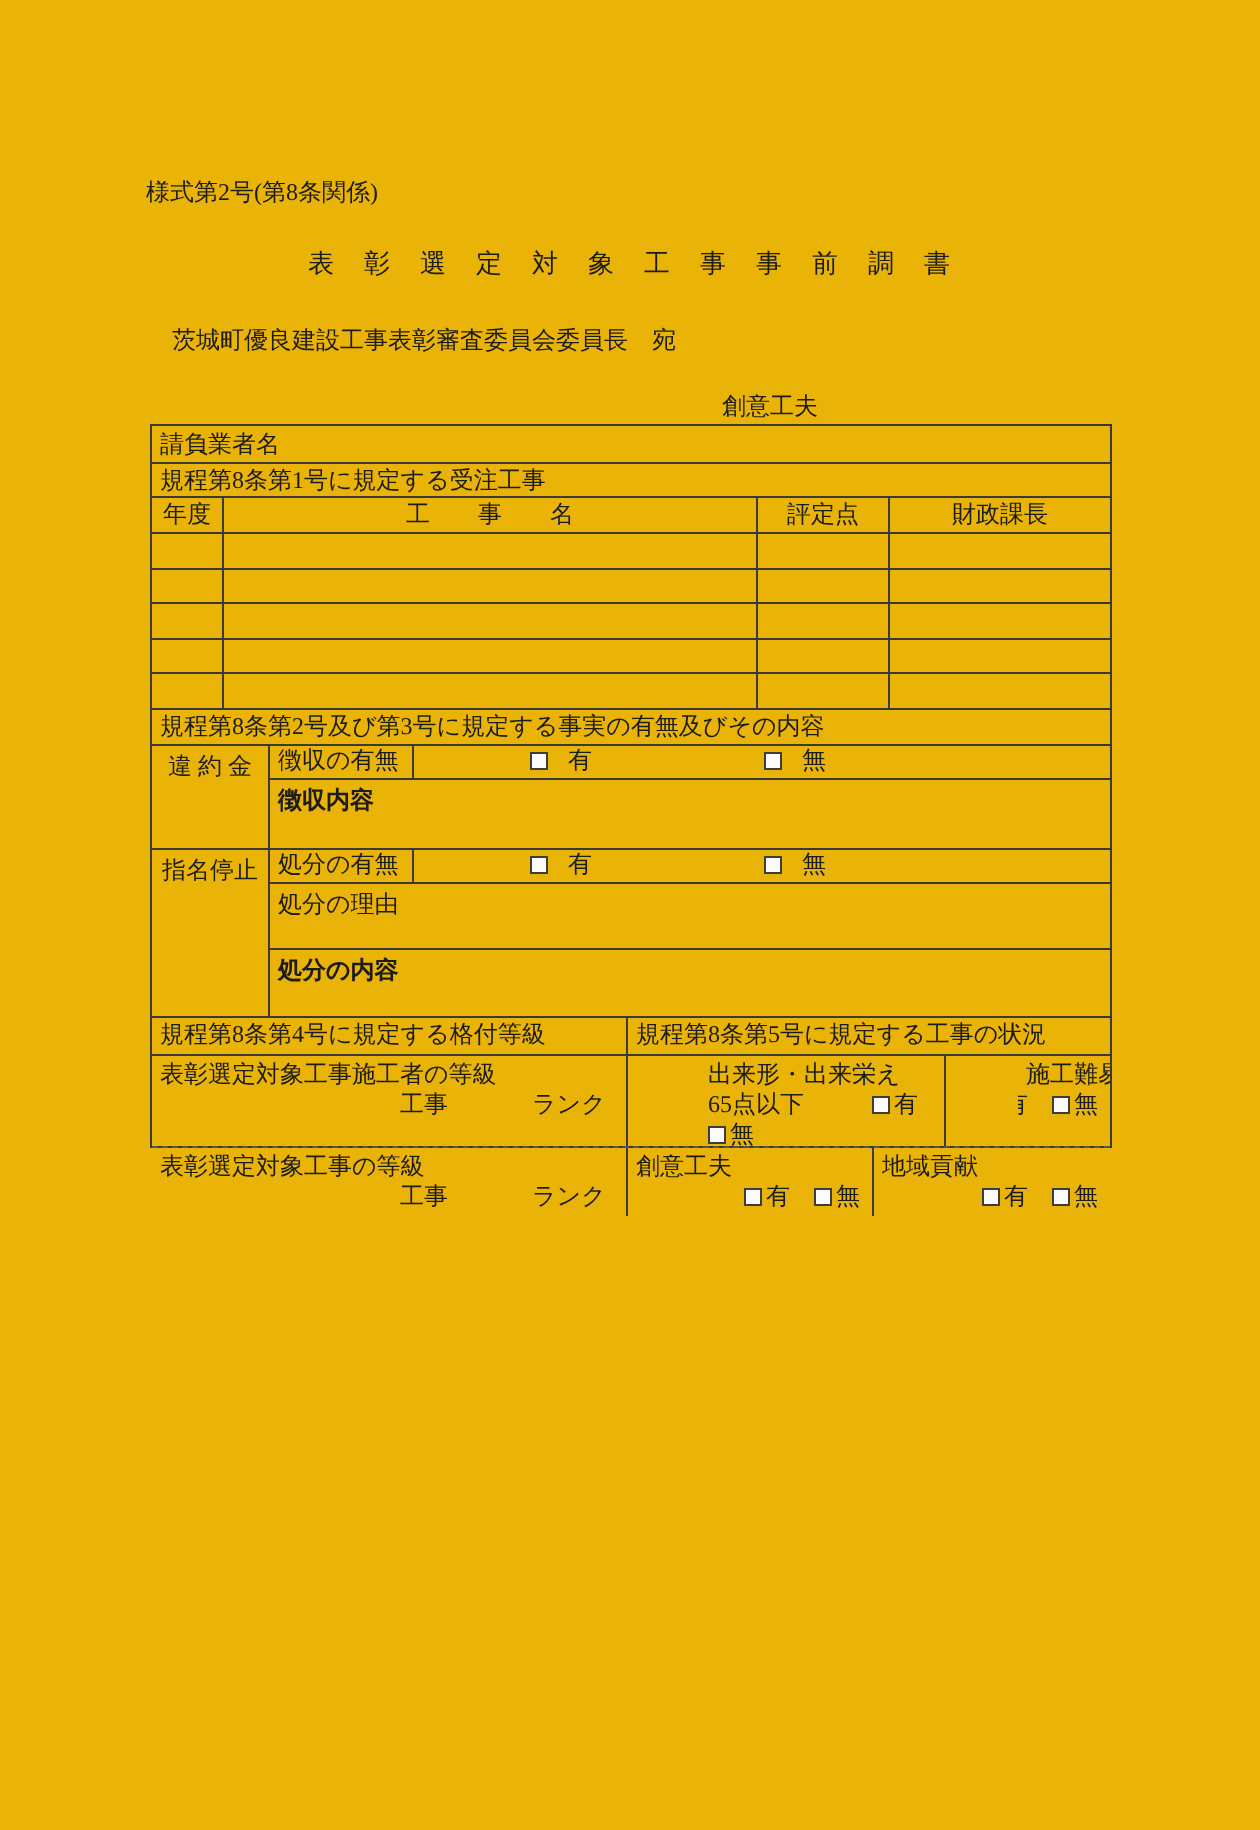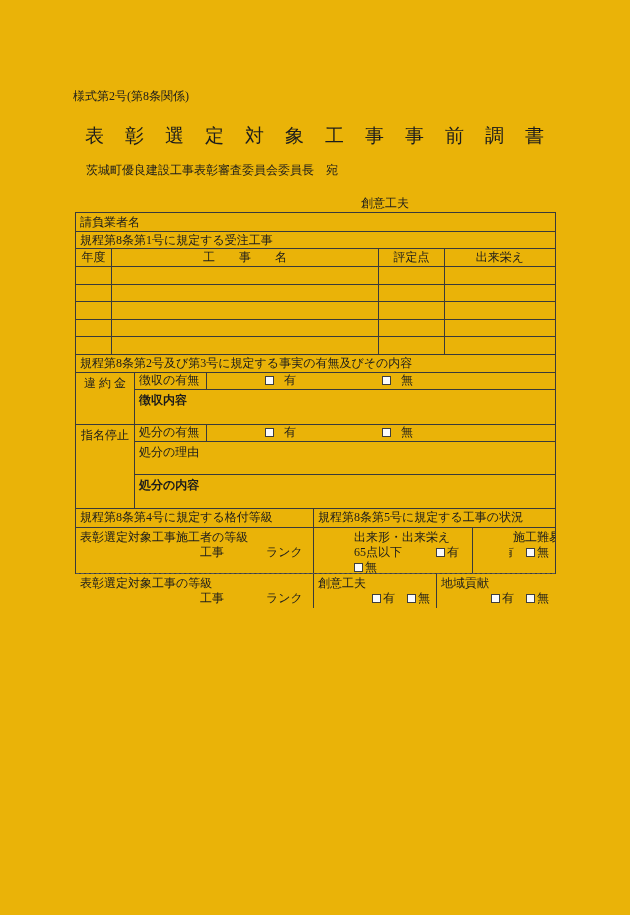--- a/index.html
+++ b/index.html
@@ -9,21 +9,21 @@
     background: #fbfbfb;
     color: #1c1c1c;
     position: relative;
   }
   .page {
     position: absolute; left: 0; top: 0; width: 630px; height: 915px;
     background: #eab308; overflow: hidden;
   }
   .txt { position: absolute; font-size: 12px; white-space: pre; }
   .form-number { left: 73px; top: 88px; }
-  .doc-title { left: 0; right: 0; top: 123px; text-align: center; font-size: 19px; letter-spacing: 1px; }
+  .doc-title { left: 0; right: 0; top: 123px; text-align: center; font-size: 13px; letter-spacing: 1px; }
   .addressee { left: 86px; top: 162px; }
   .recipient { left: 361px; top: 195px; }
 
   
   .tbl {
     position: absolute; left: 75px; top: 212px;
     width: 481px; height: 362px;
     border: 1px solid #3a3a3a;
     font-size: 12px;
   }
@@ -90,21 +90,21 @@
     </div>
 
     <div class="row h17">
       <div class="cell lastc">規程第8条第1号に規定する受注工事</div>
     </div>
 
     <div class="row h18">
       <div class="cell w-year center">年度</div>
       <div class="cell w-name center">工　　事　　名</div>
       <div class="cell w-score center">評定点</div>
-      <div class="cell w-amount center lastc">出来栄え</div>
+      <div class="cell w-amount center lastc">財政課長</div>
     </div>
 
     <div class="row h176">
       <div class="cell w-year"></div>
       <div class="cell w-name"></div>
       <div class="cell w-score"></div>
       <div class="cell w-amount lastc"></div>
     </div>
     <div class="row h176">
       <div class="cell w-year"></div>

